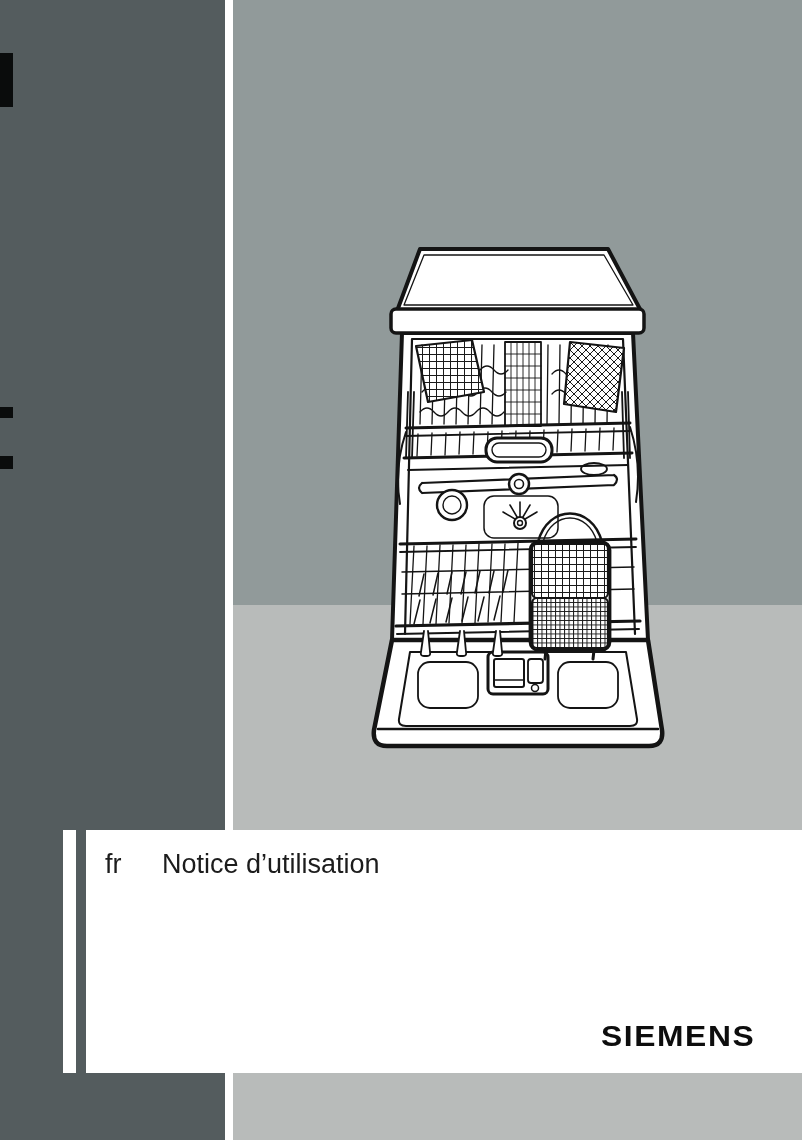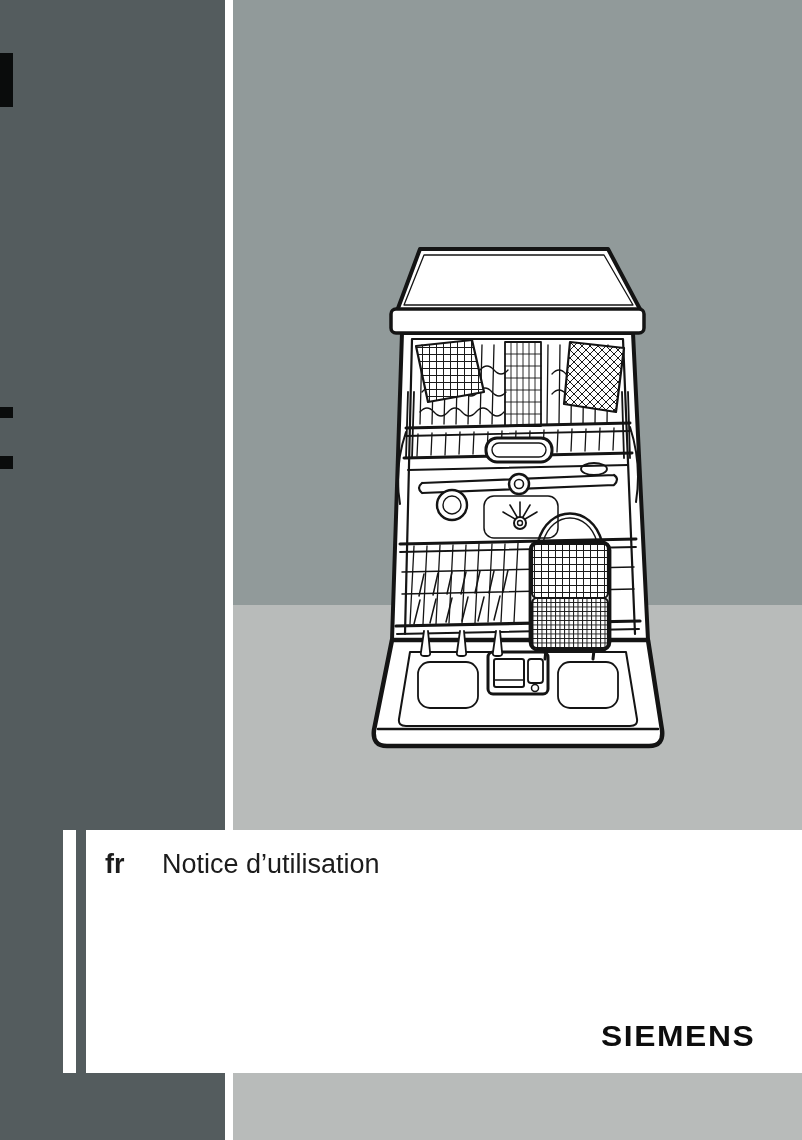--- a/index.html
+++ b/index.html
@@ -16,21 +16,21 @@
   .mark3{top:456px;height:13px;}
   
   .notch{left:63px;top:830px;width:162px;height:243px;background:#ffffff;}
   .notch-bar{position:absolute;left:13px;top:0;width:10px;height:243px;background:#545c5e;}
   
   .backdrop-sage{left:233px;top:0;width:569px;height:605px;background:#919a9a;}
   .backdrop-mid{left:233px;top:605px;width:569px;height:225px;background:#b8bbba;}
   .backdrop-white{left:233px;top:830px;width:569px;height:243px;background:#ffffff;}
   .bottom-strip{left:233px;top:1073px;width:569px;height:67px;background:#b8bbba;}
   
-  .lang{left:105px;top:851px;font-size:27px;line-height:1;color:#1c1c1c;font-weight:bold;}
+  .lang{left:105px;top:851px;font-size:27px;line-height:1;color:#1c1c1c;}
   .title{left:162px;top:851px;font-size:27px;line-height:1;color:#1c1c1c;}
   .brand{
     left:601px;top:1021px;font-size:30px;line-height:1;font-weight:700;
     letter-spacing:1.5px;color:#0d0d0d;transform:scaleX(1.06);transform-origin:left top;
   }
   
   .dw{left:366px;top:242px;width:304px;height:522px;}
 </style>
 </head>
 <body>

